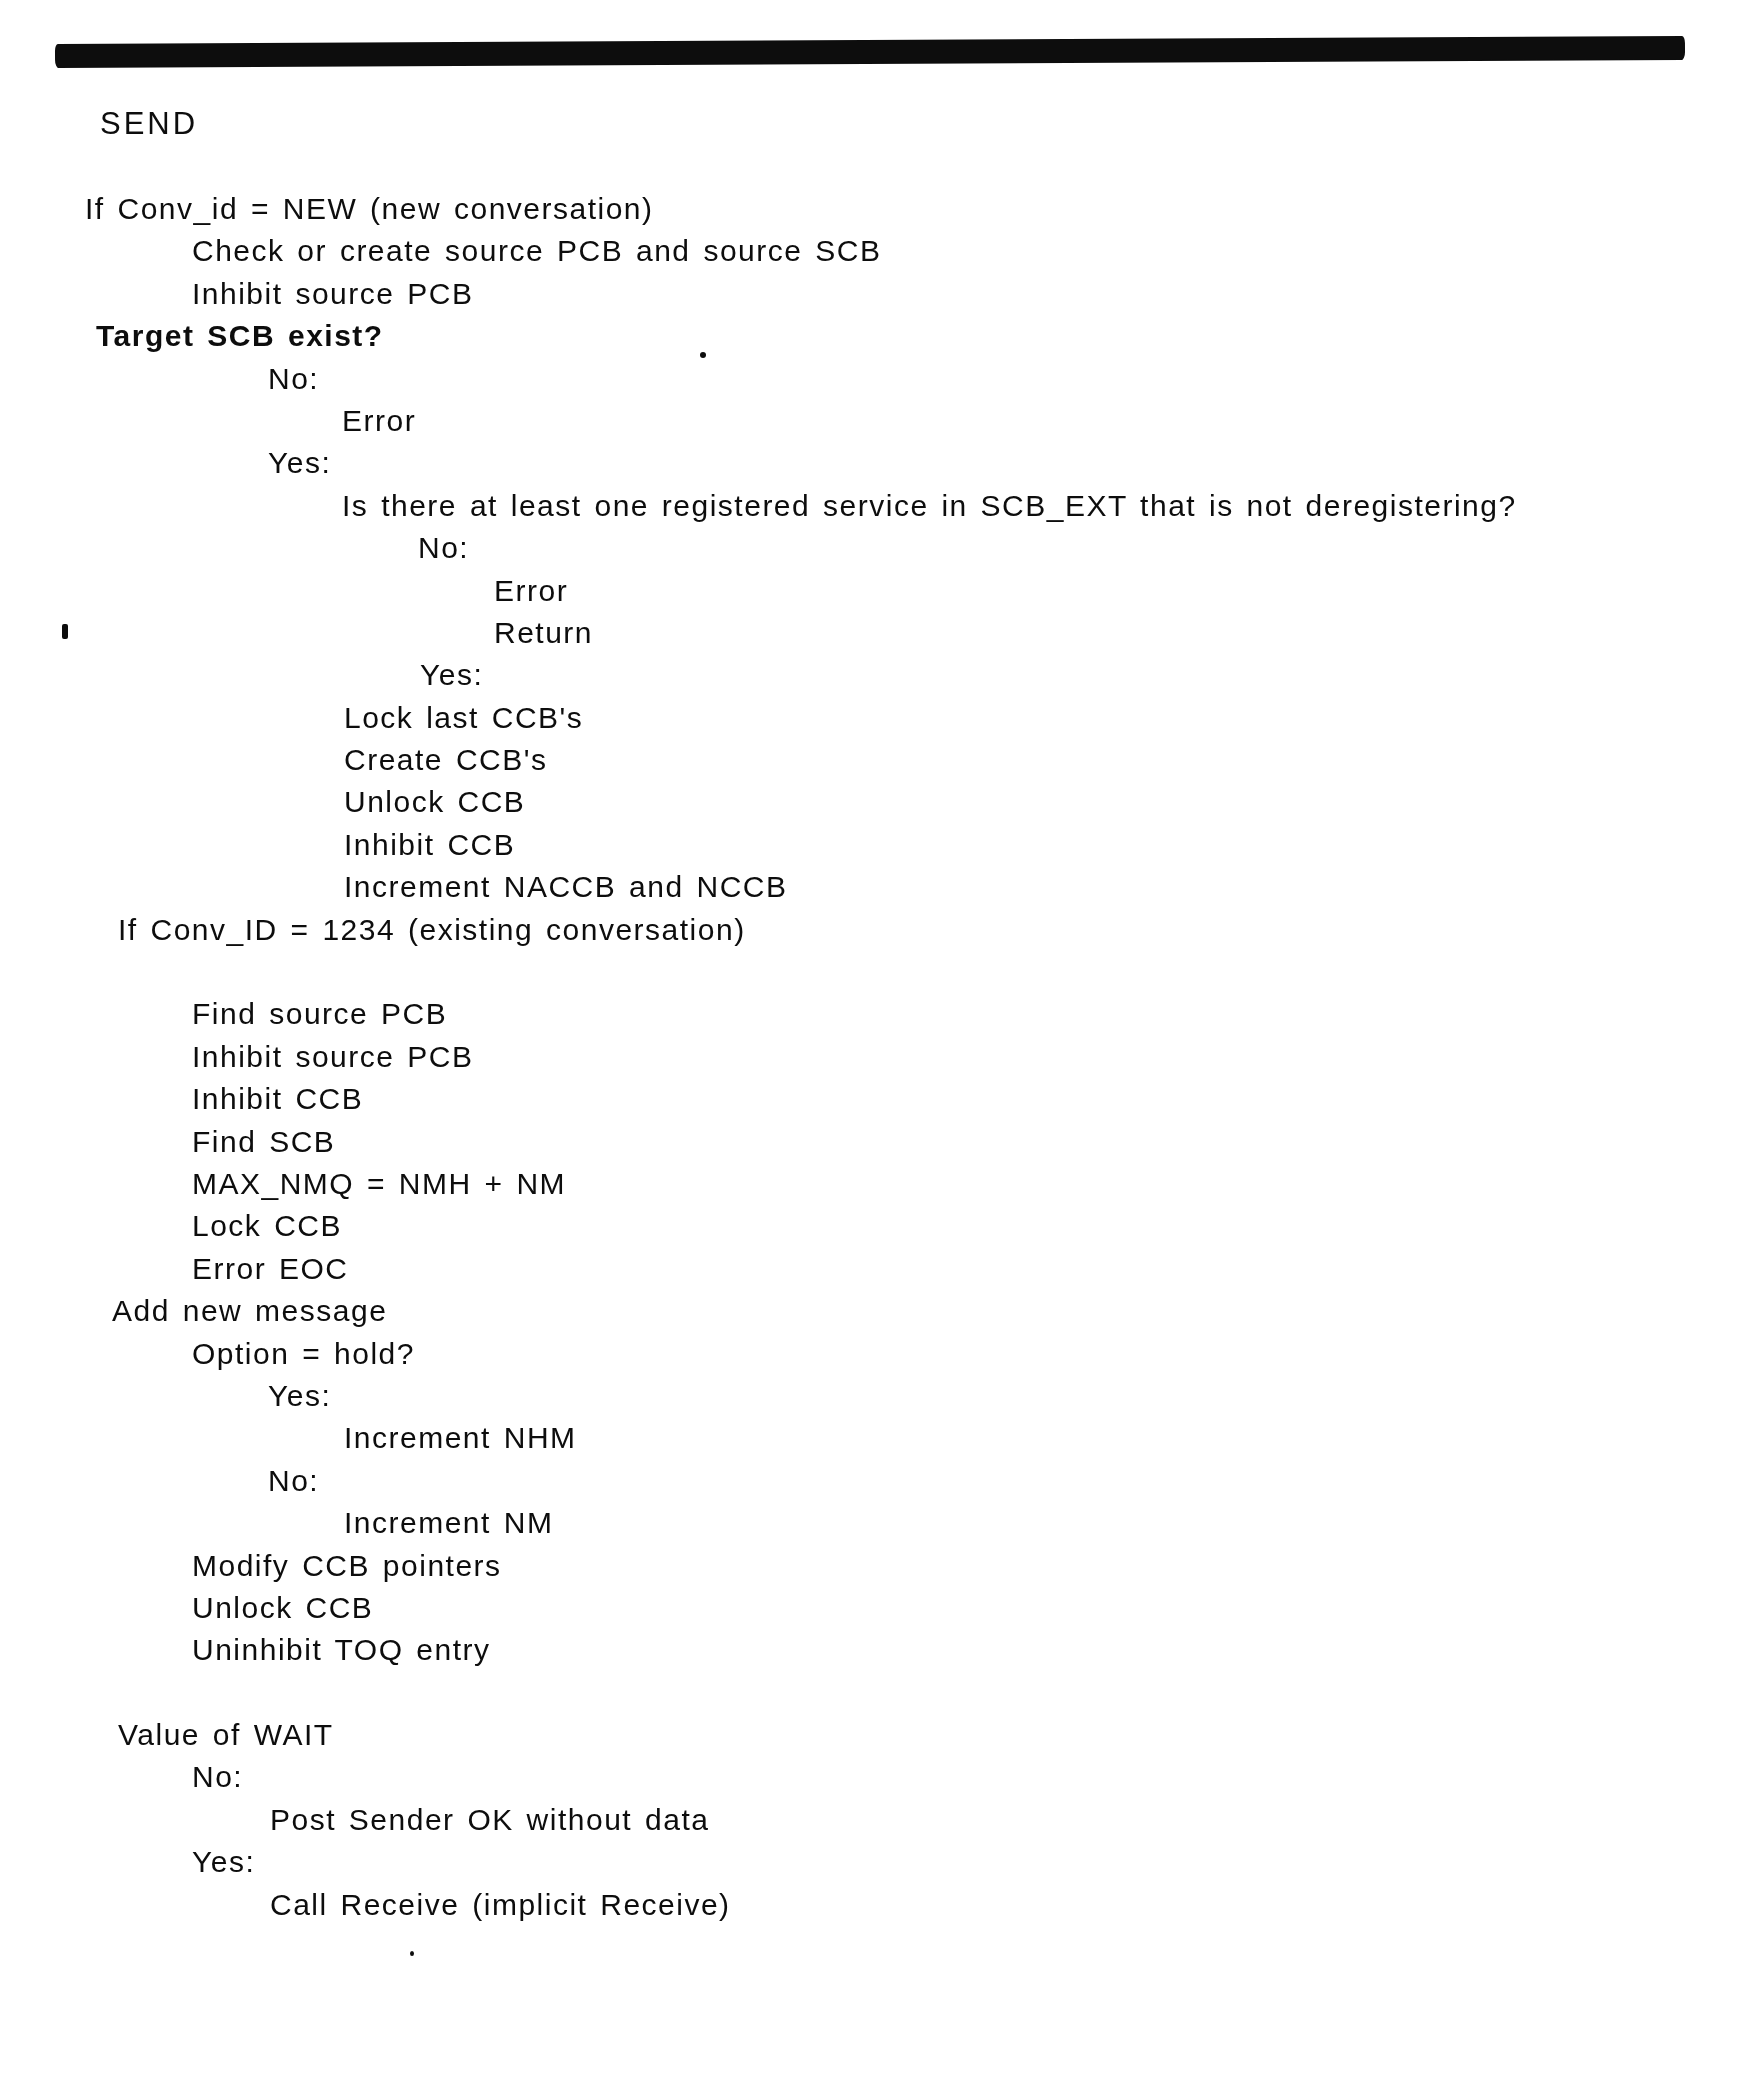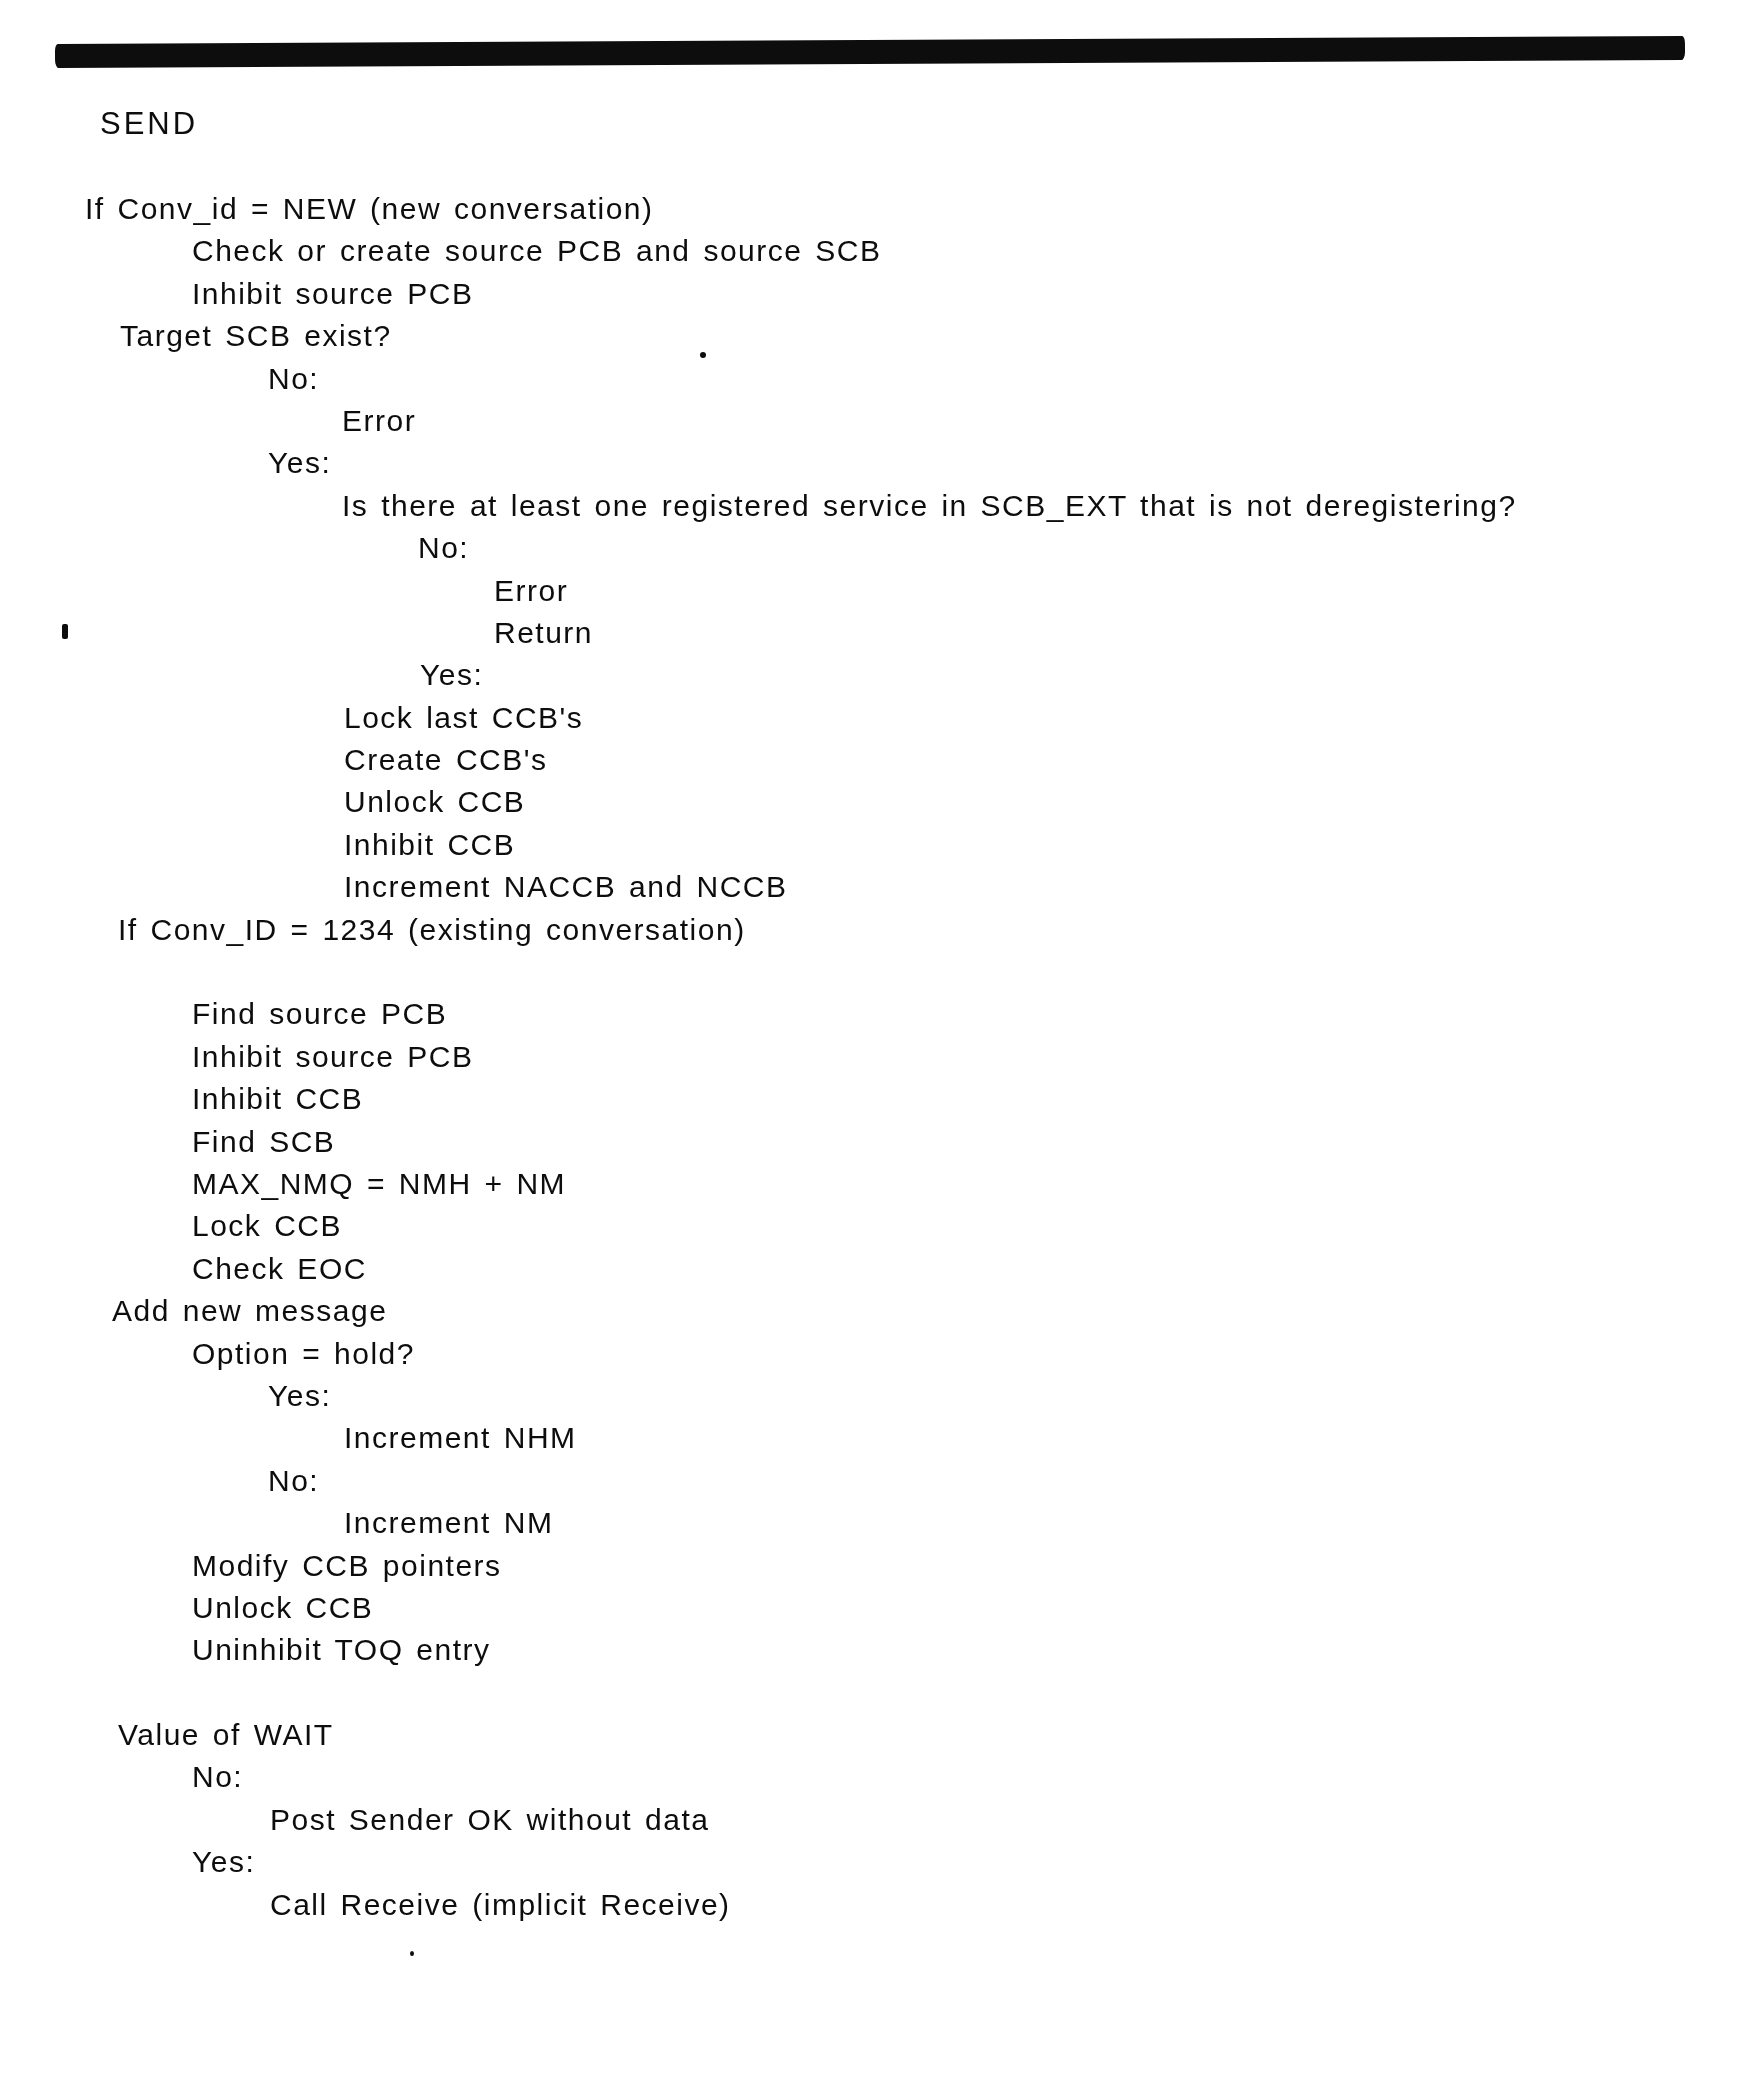--- a/index.html
+++ b/index.html
@@ -105,21 +105,21 @@
 <div class="page">
 
   <div class="rule top-rule"></div>
 
   <div class="heading">SEND</div>
 
   <div class="code" id="code-lines">
       <div class="code-line" style="padding-left: 85px;">If Conv_id = NEW (new conversation)</div>
       <div class="code-line" style="padding-left: 192px;">Check or create source PCB and source SCB</div>
       <div class="code-line" style="padding-left: 192px;">Inhibit source PCB</div>
-      <div class="code-line" style="padding-left: 120px;">Target SCB exist?</div>
+      <div class="code-line" style="padding-left: 96px; font-weight: bold;">Target SCB exist?</div>
       <div class="code-line" style="padding-left: 268px;">No:</div>
       <div class="code-line" style="padding-left: 342px;">Error</div>
       <div class="code-line" style="padding-left: 268px;">Yes:</div>
       <div class="code-line" style="padding-left: 342px;">Is there at least one registered service in SCB_EXT that is not deregistering?</div>
       <div class="code-line" style="padding-left: 418px;">No:</div>
       <div class="code-line" style="padding-left: 494px;">Error</div>
       <div class="code-line" style="padding-left: 494px;">Return</div>
       <div class="code-line" style="padding-left: 420px;">Yes:</div>
       <div class="code-line" style="padding-left: 344px;">Lock last CCB's</div>
       <div class="code-line" style="padding-left: 344px;">Create CCB's</div>
@@ -127,21 +127,21 @@
       <div class="code-line" style="padding-left: 344px;">Inhibit CCB</div>
       <div class="code-line" style="padding-left: 344px;">Increment NACCB and NCCB</div>
       <div class="code-line" style="padding-left: 118px;">If Conv_ID = 1234 (existing conversation)</div>
       <div class="code-line" style="padding-left: 0px;"></div>
       <div class="code-line" style="padding-left: 192px;">Find source PCB</div>
       <div class="code-line" style="padding-left: 192px;">Inhibit source PCB</div>
       <div class="code-line" style="padding-left: 192px;">Inhibit CCB</div>
       <div class="code-line" style="padding-left: 192px;">Find SCB</div>
       <div class="code-line" style="padding-left: 192px;">MAX_NMQ = NMH + NM</div>
       <div class="code-line" style="padding-left: 192px;">Lock CCB</div>
-      <div class="code-line" style="padding-left: 192px;">Check EOC</div>
+      <div class="code-line" style="padding-left: 192px;">Error EOC</div>
       <div class="code-line" style="padding-left: 112px;">Add new message</div>
       <div class="code-line" style="padding-left: 192px;">Option = hold?</div>
       <div class="code-line" style="padding-left: 268px;">Yes:</div>
       <div class="code-line" style="padding-left: 344px;">Increment NHM</div>
       <div class="code-line" style="padding-left: 268px;">No:</div>
       <div class="code-line" style="padding-left: 344px;">Increment NM</div>
       <div class="code-line" style="padding-left: 192px;">Modify CCB pointers</div>
       <div class="code-line" style="padding-left: 192px;">Unlock CCB</div>
       <div class="code-line" style="padding-left: 192px;">Uninhibit TOQ entry</div>
       <div class="code-line" style="padding-left: 0px;"></div>

